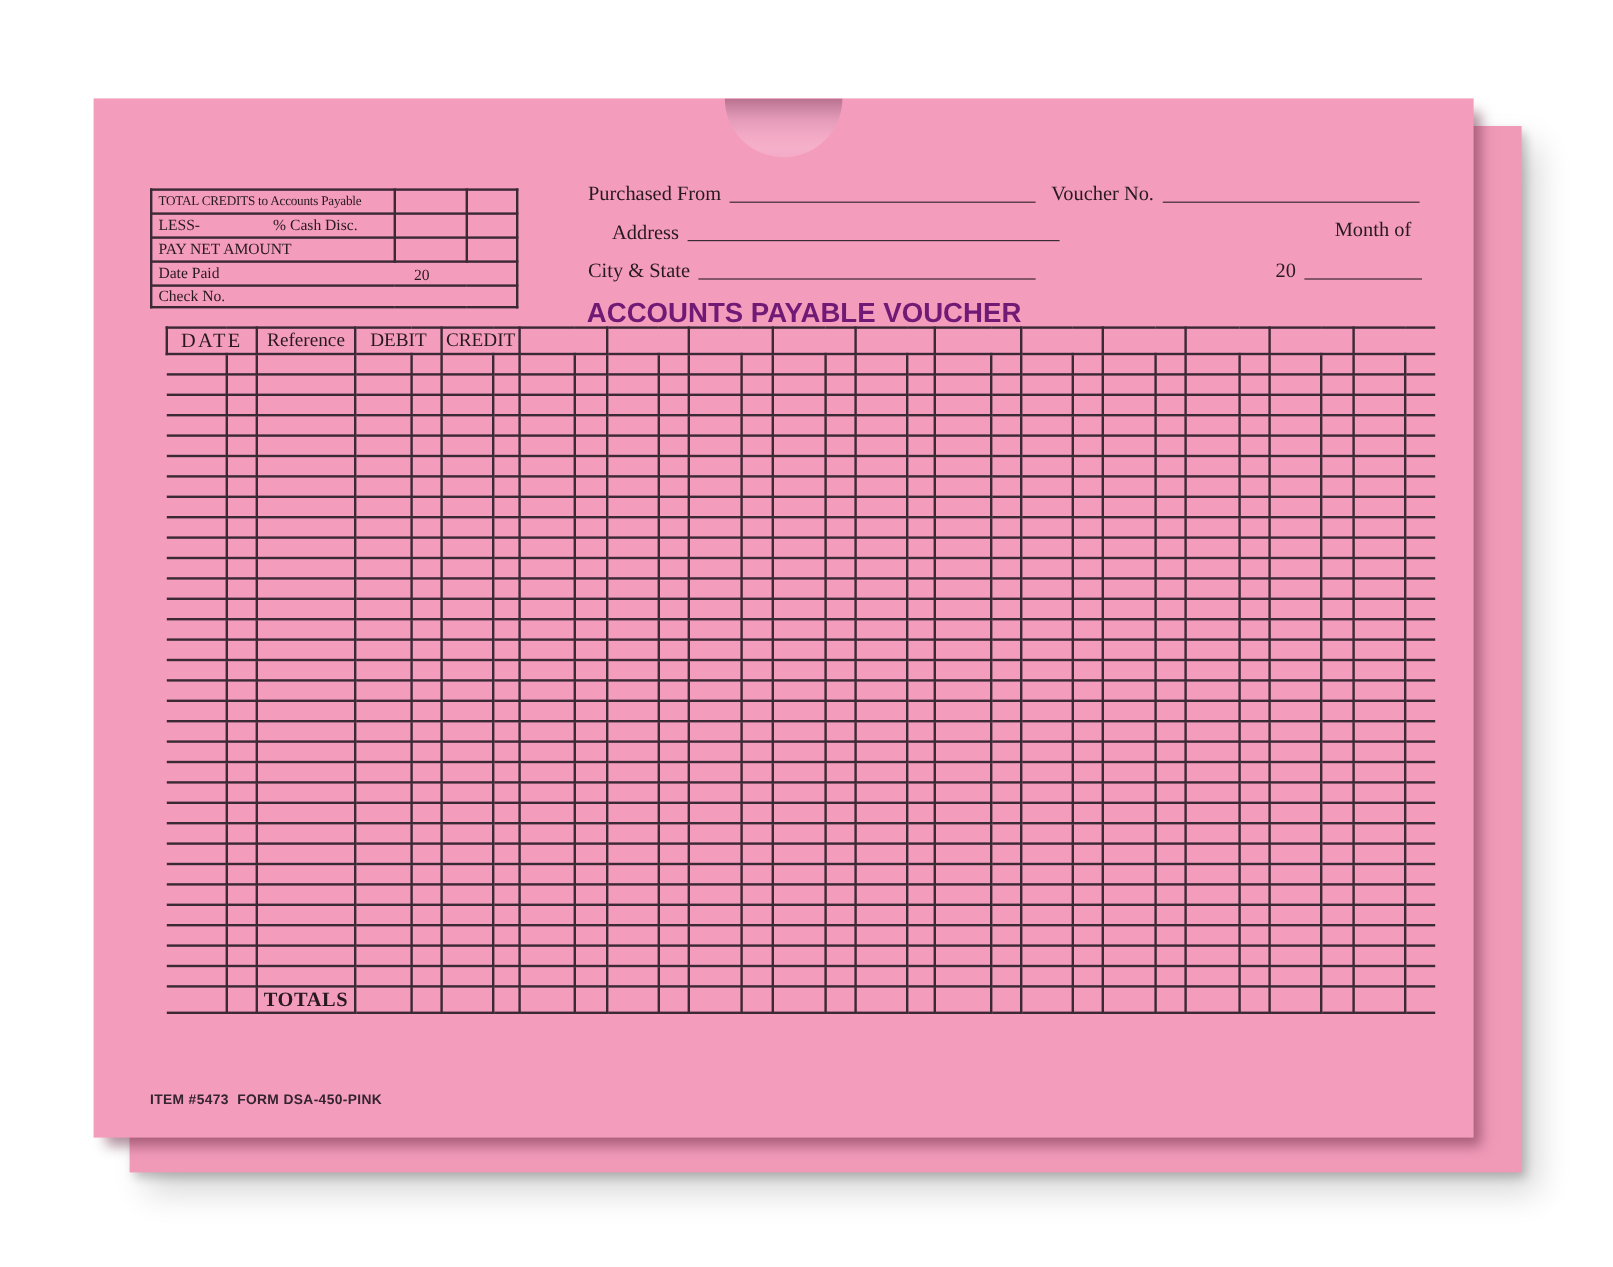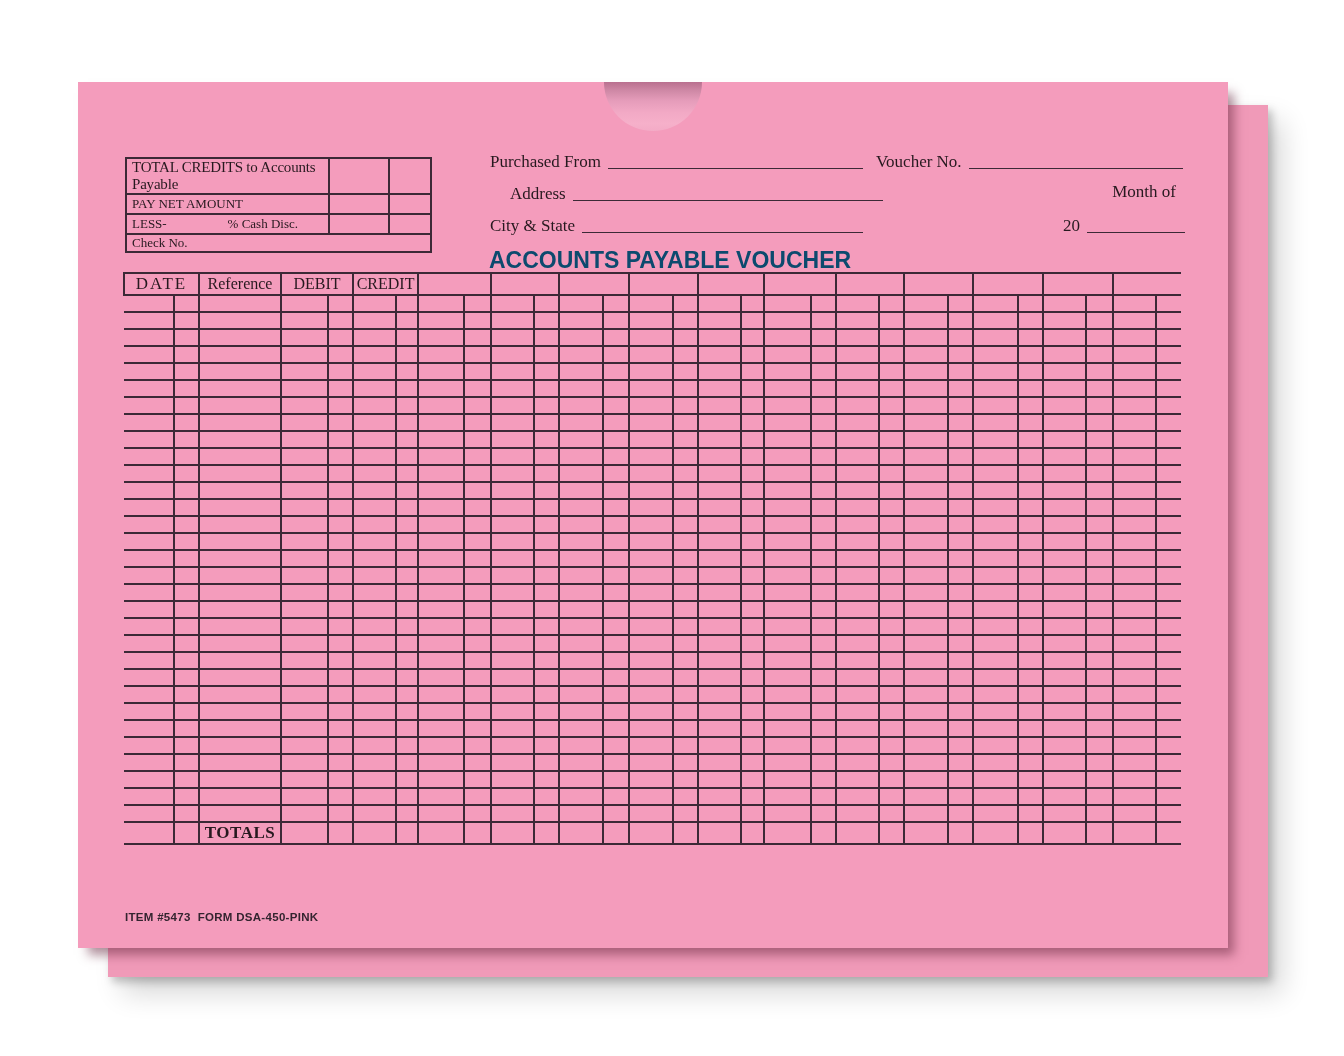--- a/index.html
+++ b/index.html
@@ -38,46 +38,46 @@
     position:absolute; left:47px; top:75px; width:305px;
     border-collapse:collapse; table-layout:fixed;
     font-size:13px; color:var(--text,#27191f);
   }
   .summary td {
     border:2px solid var(--line,#3c2936);
     height:20px; padding:0 0 0 5px; vertical-align:middle;
     font-family:"Liberation Serif", serif;
   }
   .summary tr.last td { height:18px;margin-top:38px; }
-  .summary td.tight { font-size:15px; letter-spacing:-0.2px; }
+  .summary td.tight { font-size:11px; letter-spacing:-0.2px; }
   .summary .dual { display:flex; align-items:center; }
   .summary .dual .right-part { margin-left:auto; margin-right:30px; }
   .summary td.spanrow { position:relative; }
   .summary .year-mid { position:absolute; left:218px; top:2px; }
 
   
   .vrow { position:absolute; display:flex; align-items:flex-end; height:17px; font-size:17px; }
   .vrow .lbl { white-space:pre; padding-right:7px; line-height:15px; }
   .vrow .fill { flex:1; height:4px; border-bottom:1.5px solid var(--line,#3c2936); }
   .row-purchased { left:412px; top:70px;  width:373px; }
   .row-voucher   { left:798px; top:70px;  width:307px; }
   .row-address   { left:432px; top:102px; width:373px; }
   .row-month     { left:798px; top:102px; width:307px;flex-direction:column; }
   .row-citystate { left:412px; top:134px; width:373px; }
   .row-year      { left:985px; top:134px; width:122px; }
 
   
   .voucher-title {
     position:absolute; left:411px; top:165px;
     font-family:"Liberation Sans", sans-serif; font-weight:700;
-    font-size:23px; letter-spacing:0px; color:#0c4a6e; white-space:nowrap;
+    font-size:23px; letter-spacing:0px; color:#701a75; white-space:nowrap;
   }
 
   
-  #ledger { position:absolute; left:45px; top:190px; }
+  #ledger { position:absolute; left:60px; top:190px; }
   table.ledger { border-collapse:collapse; table-layout:fixed; width:1057px; }
   table.ledger th {
     border:2px solid var(--line,#3c2936);
     height:20px; font-weight:normal; font-size:16px; text-align:center;
     font-family:"Liberation Serif", serif; padding:0; vertical-align:middle;
   }
   table.ledger th.h-date { font-size:17px; letter-spacing:2px; }
   table.ledger td {
     border:2px solid var(--line,#3c2936);
     height:17px; padding:0;
@@ -115,33 +115,39 @@
           <col style="width:60px">
           <col style="width:42px">
       </colgroup>
       <tbody>
           <tr>
         <td class="tight">TOTAL CREDITS to Accounts Payable</td>
         <td></td>
         <td></td>
       </tr>
       <tr>
-        <td>PAY NET AMOUNT</td>
-        <td></td>
-        <td></td>
-      </tr>
-      <tr>
         <td>
           <span class="dual">
             <span>LESS-</span>
             <span class="right-part">% Cash Disc.</span>
           </span>
         </td>
         <td></td>
         <td></td>
+      </tr>
+      <tr>
+        <td>PAY NET AMOUNT</td>
+        <td></td>
+        <td></td>
+      </tr>
+      <tr>
+        <td class="spanrow" colspan="3">
+          <span>Date Paid</span>
+          <span class="year-mid">20</span>
+        </td>
       </tr>
       <tr class="last">
         <td colspan="3">Check No.</td>
       </tr>
     </tbody>
       </table>
 
     <div class="vrow row-purchased">
       <span class="lbl">Purchased From</span>
       <span class="fill"></span>

